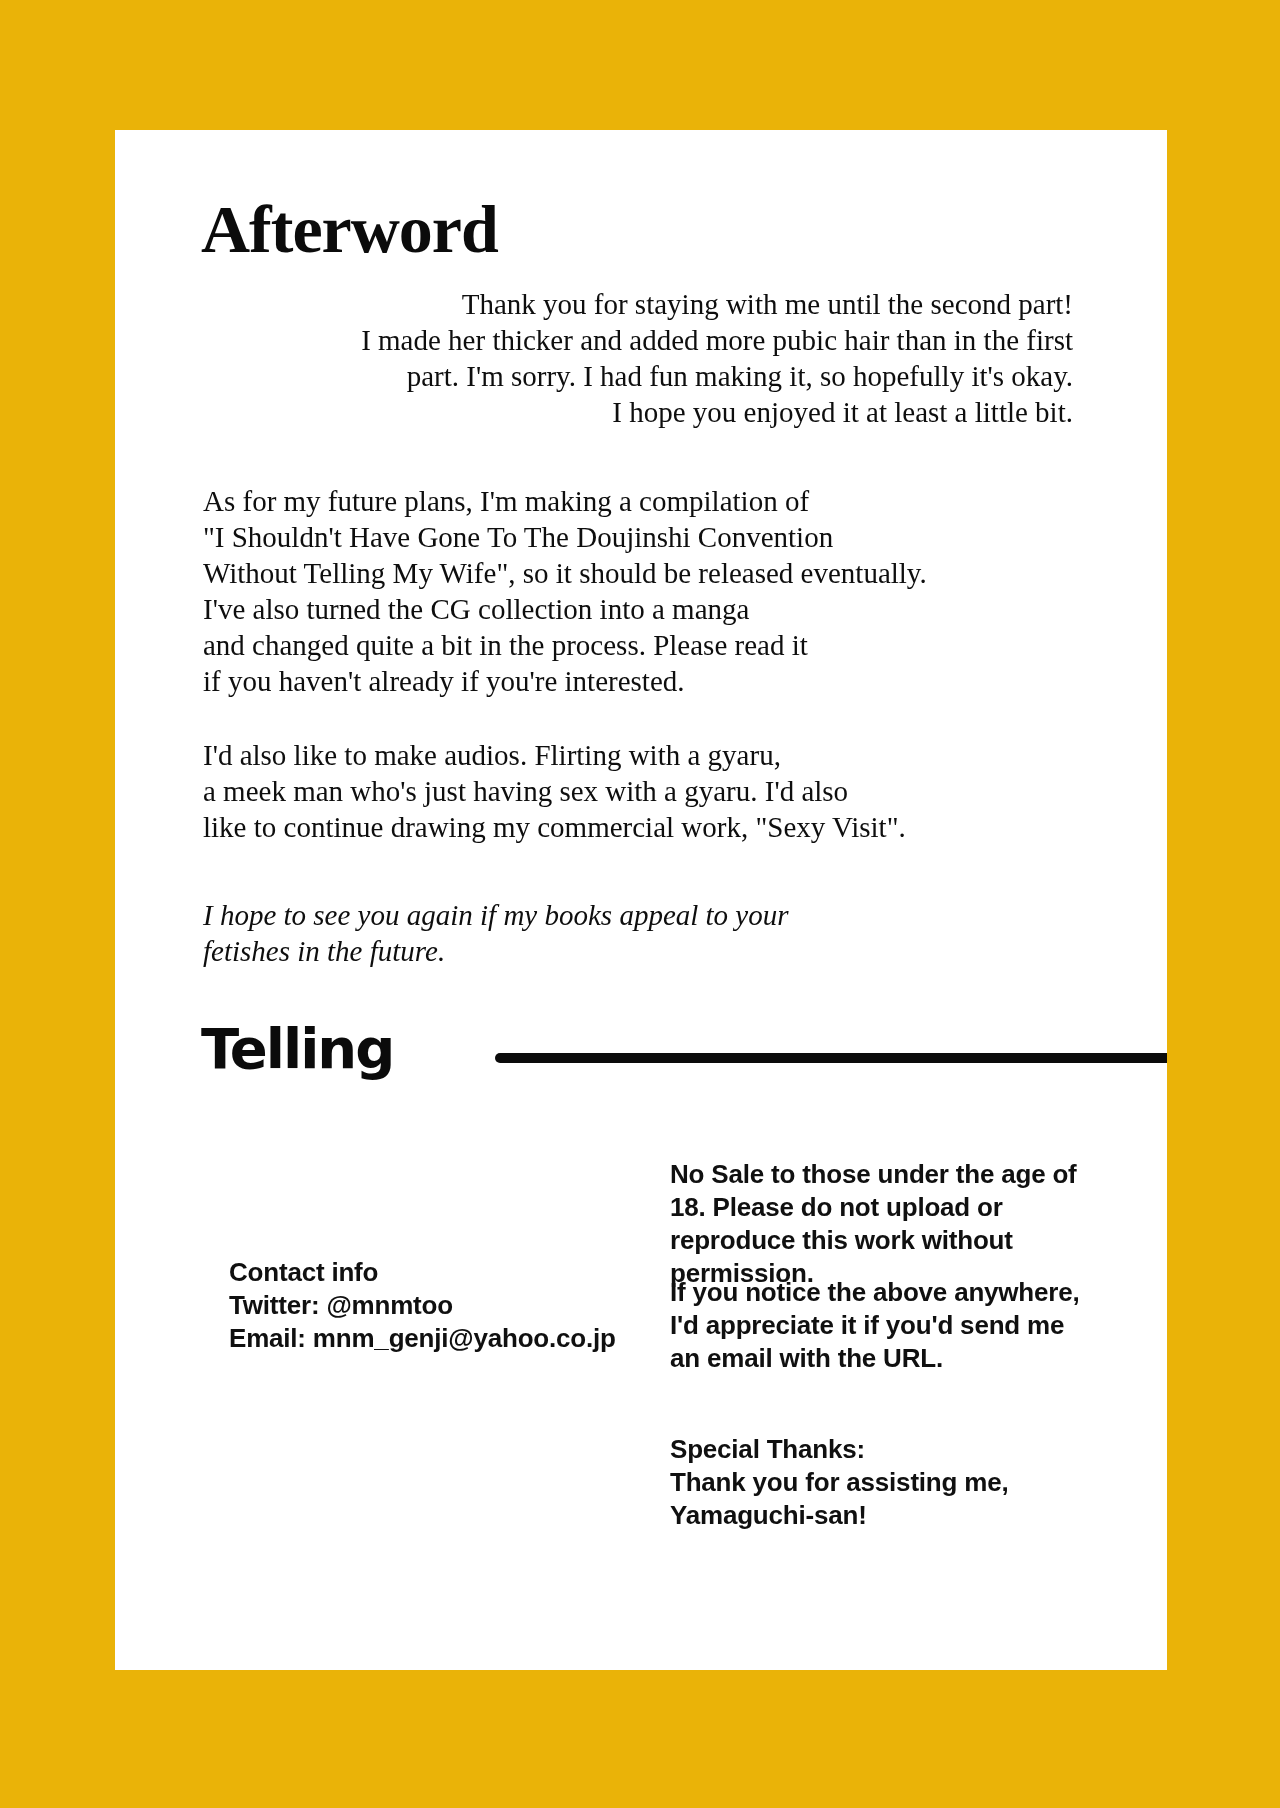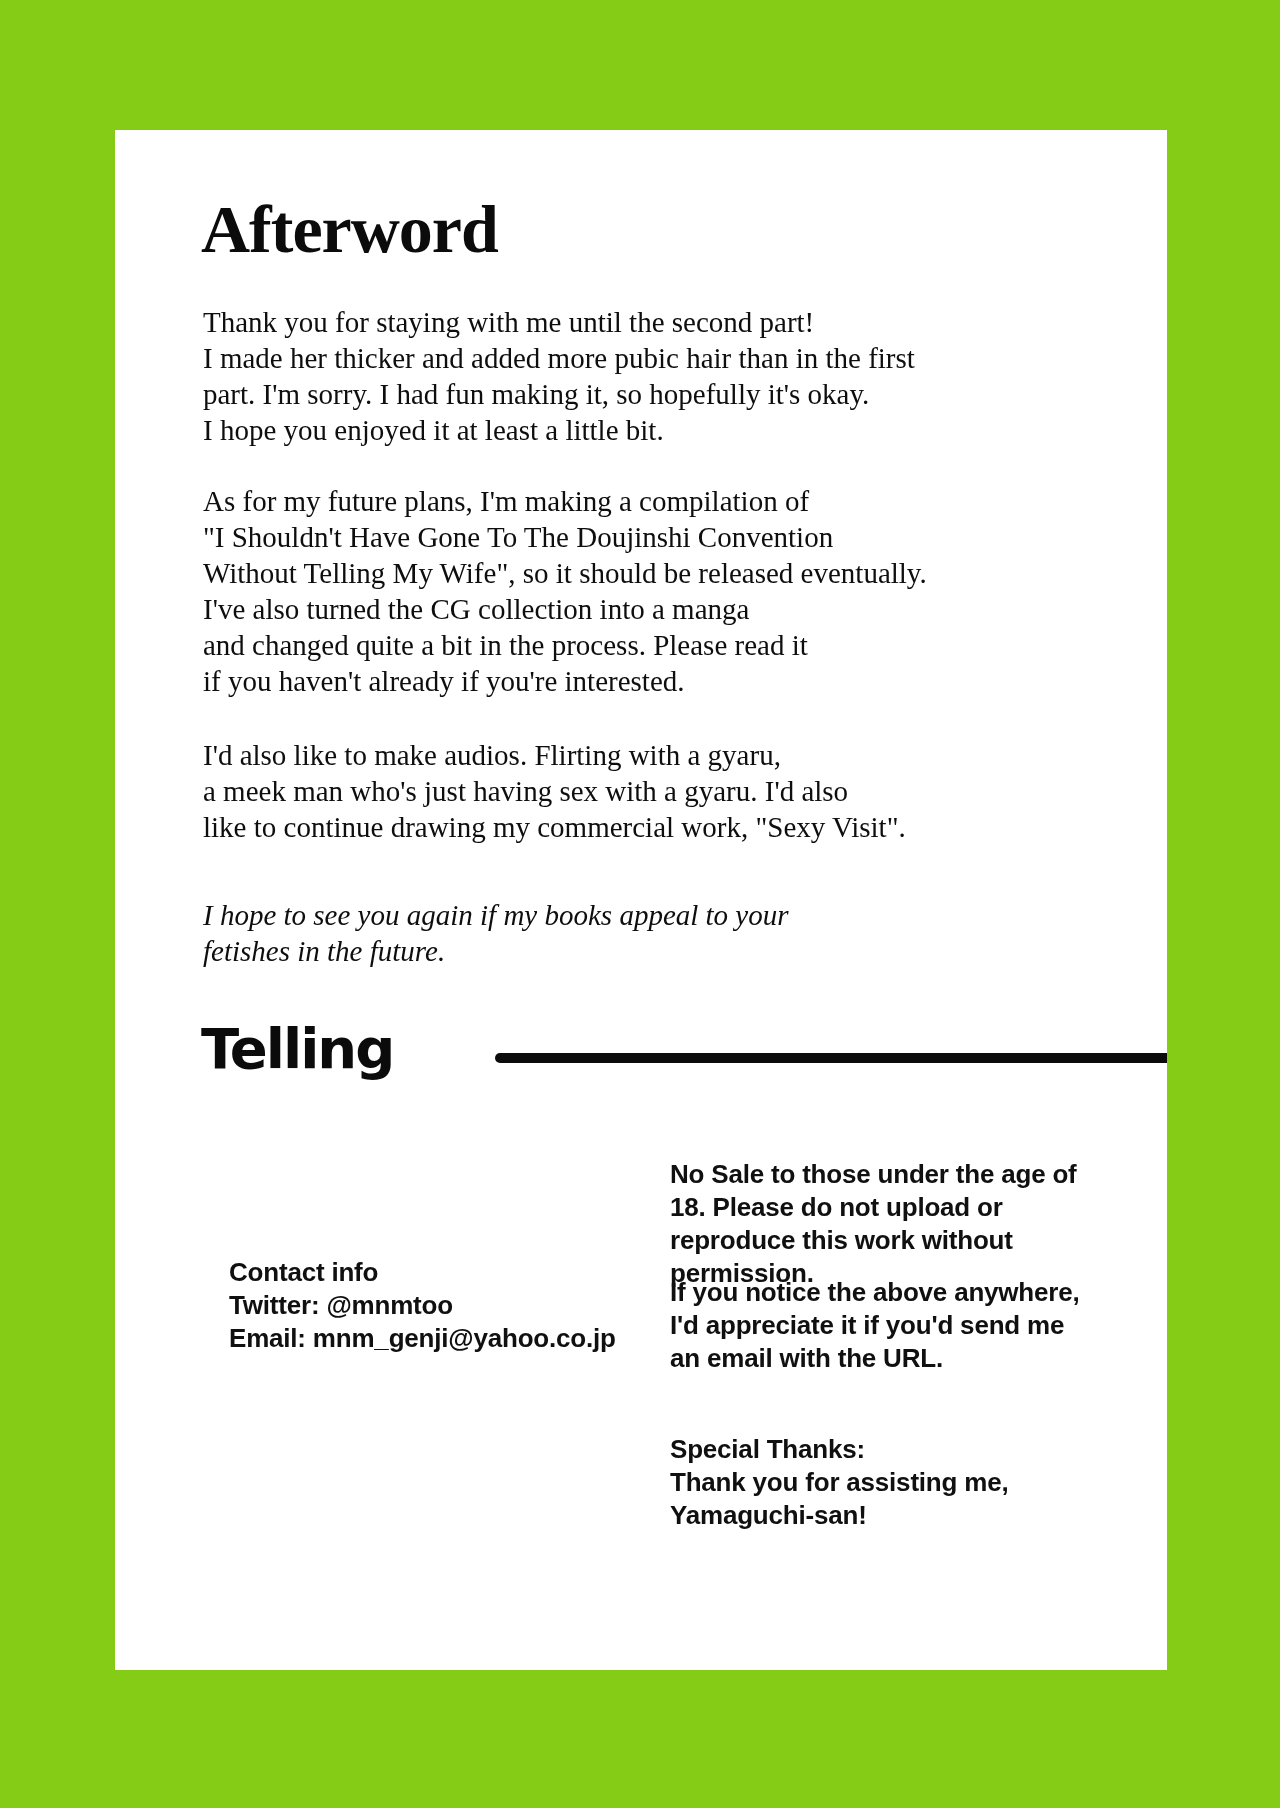--- a/index.html
+++ b/index.html
@@ -1,20 +1,20 @@
 <!DOCTYPE html>
 <html><head>
 <meta charset="utf-8">
 <style>
   html, body { margin: 0; padding: 0; background: #000; }
   .canvas {
     position: relative;
     width: 1280px;
     height: 1808px;
-    background: #84cc16;
+    background: #eab308;
     overflow: hidden;
   }
   .paper {
     position: absolute;
     left: 115px;
     top: 130px;
     width: 1052px;
     height: 1540px;
     background: #ffffff;
   }
@@ -60,21 +60,21 @@
   }
 </style>
 </head>
 <body>
 
 <div class="canvas">
   <div class="paper">
 
     <div class="block afterword-title" style="left:86px; top:62px;">Afterword</div>
 
-    <div class="block serif-body" style="left:88px; top:174px; width:870px;">Thank you for staying with me until the second part!
+    <div class="block serif-body" style="left:88px; top:156px; width:870px;text-align:right;">Thank you for staying with me until the second part!
 I made her thicker and added more pubic hair than in the first
 part. I'm sorry. I had fun making it, so hopefully it's okay.
 I hope you enjoyed it at least a little bit.</div>
 
     <div class="block serif-body" style="left:88px; top:607px; width:870px;">I'd also like to make audios. Flirting with a gyaru,
 a meek man who's just having sex with a gyaru. I'd also
 like to continue drawing my commercial work, "Sexy Visit".</div>
 
     <div class="block serif-body" style="left:88px; top:353px; width:870px;">As for my future plans, I'm making a compilation of
 "I Shouldn't Have Gone To The Doujinshi Convention

